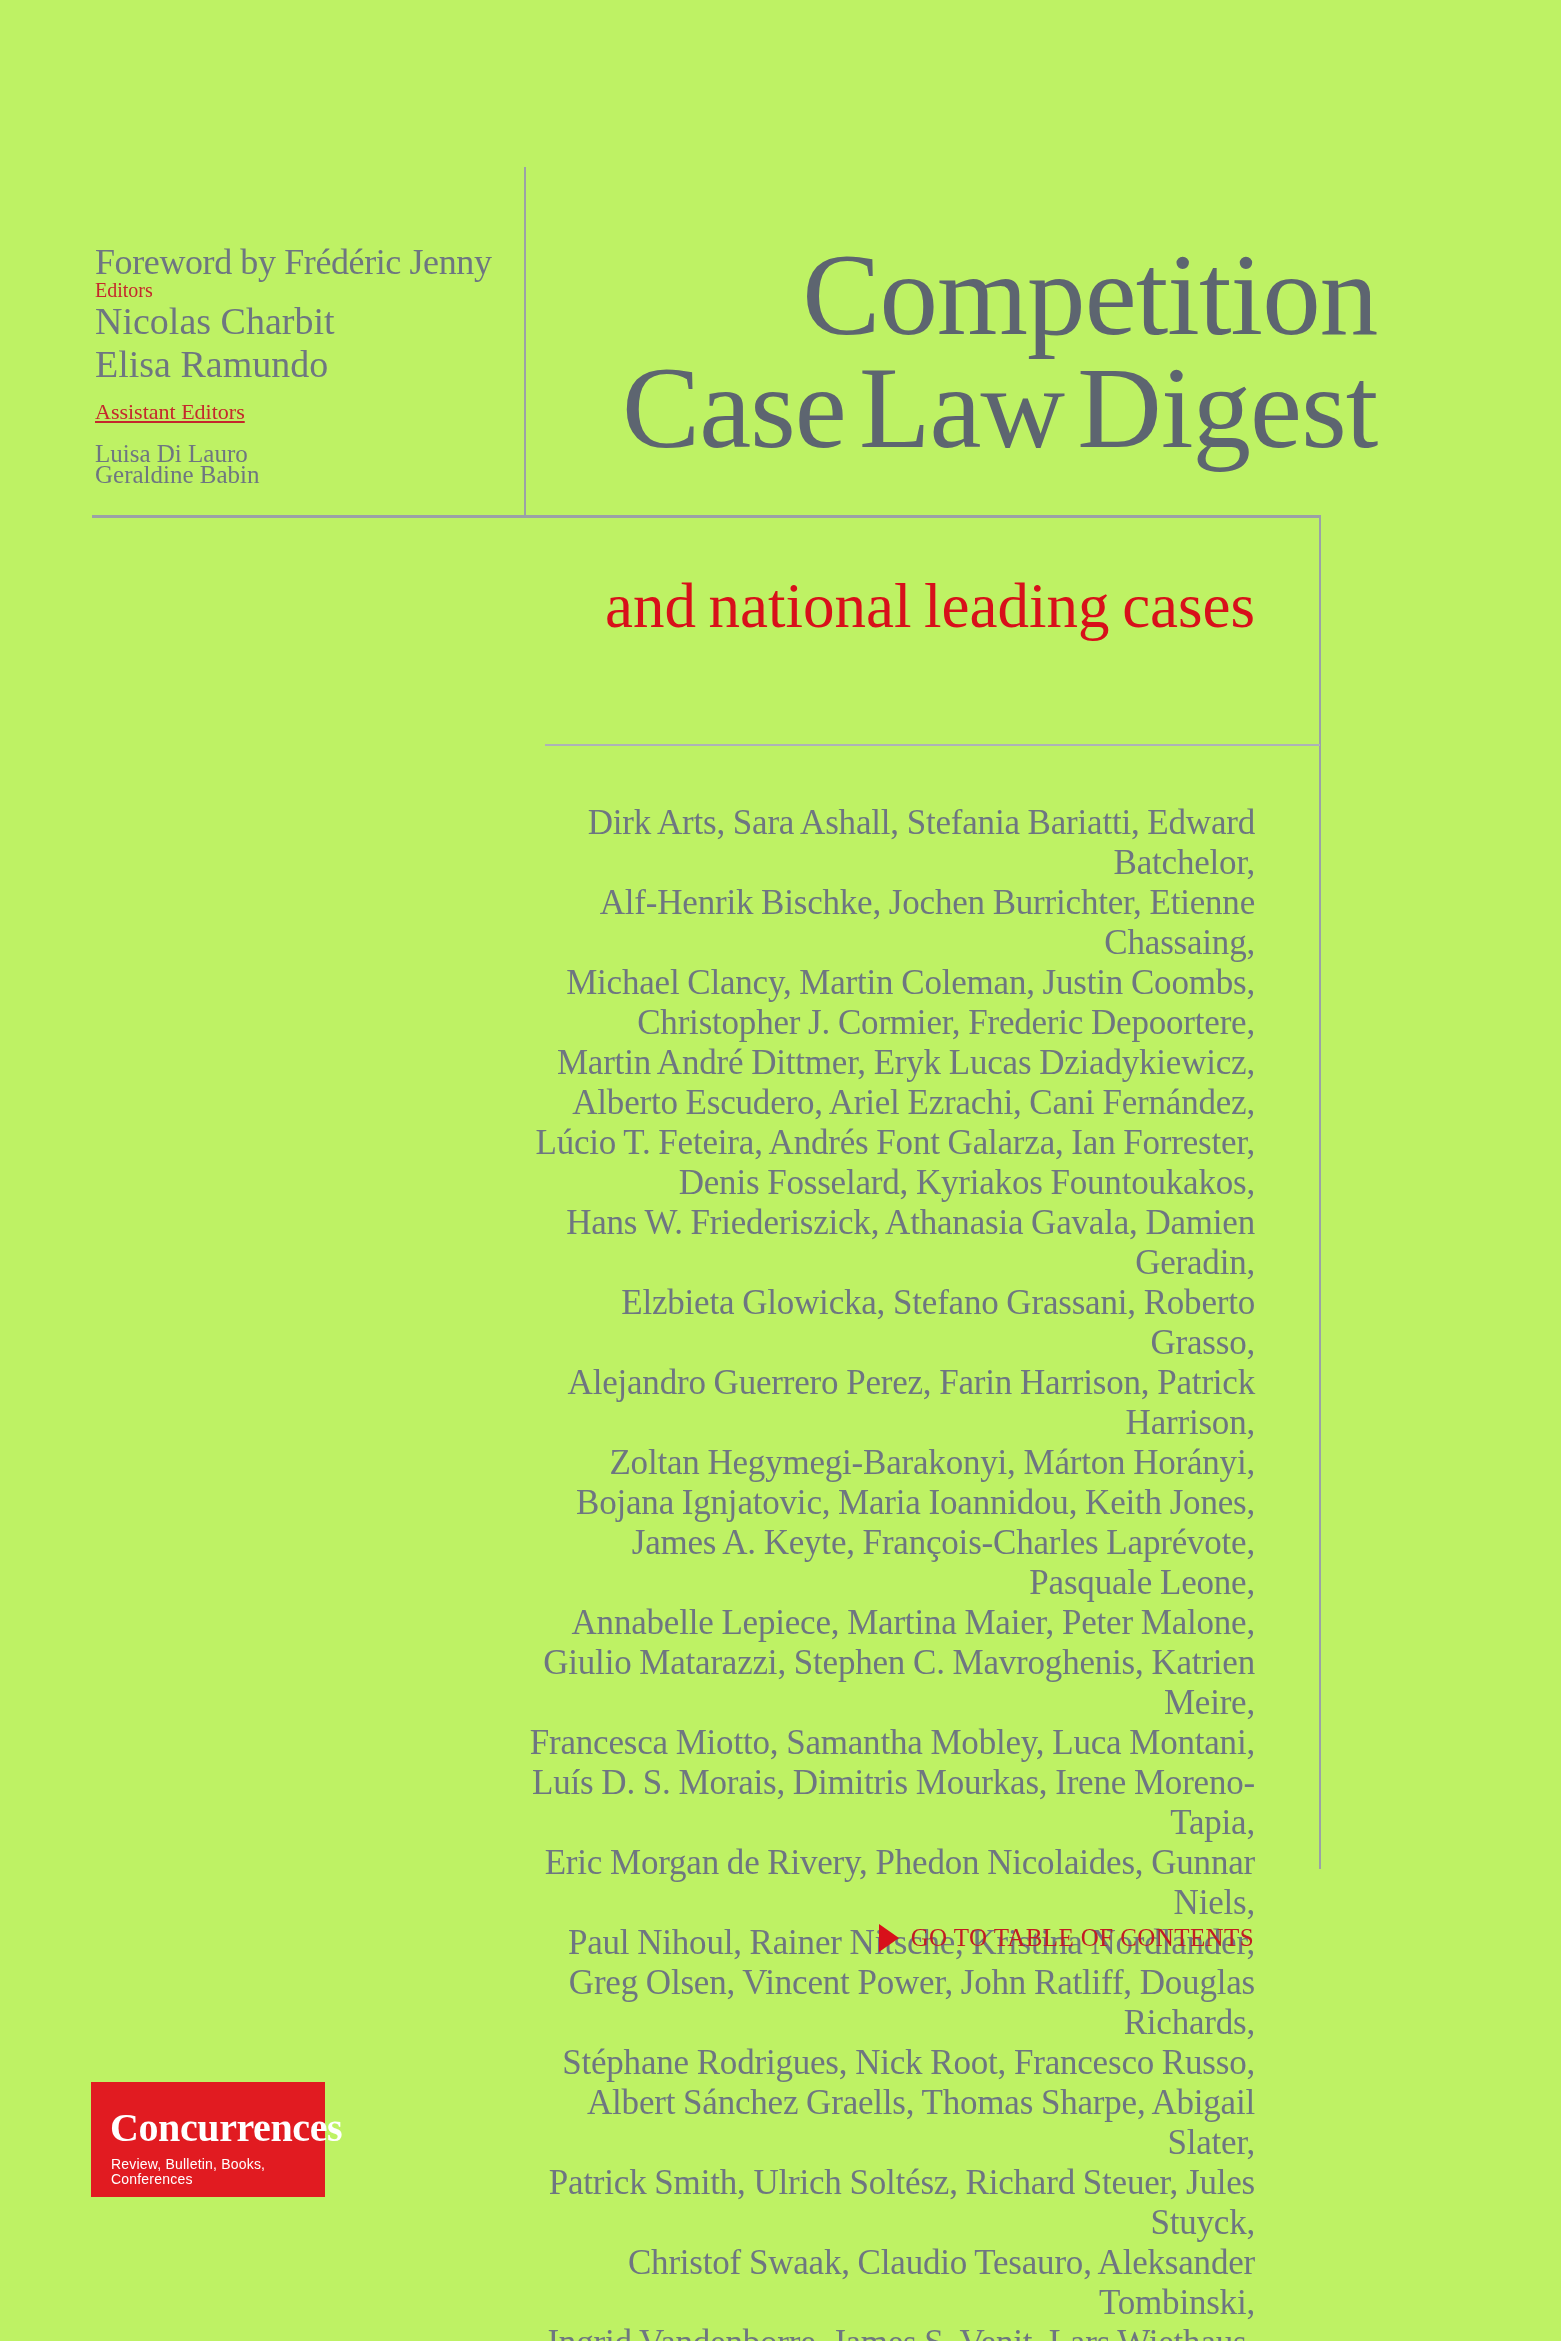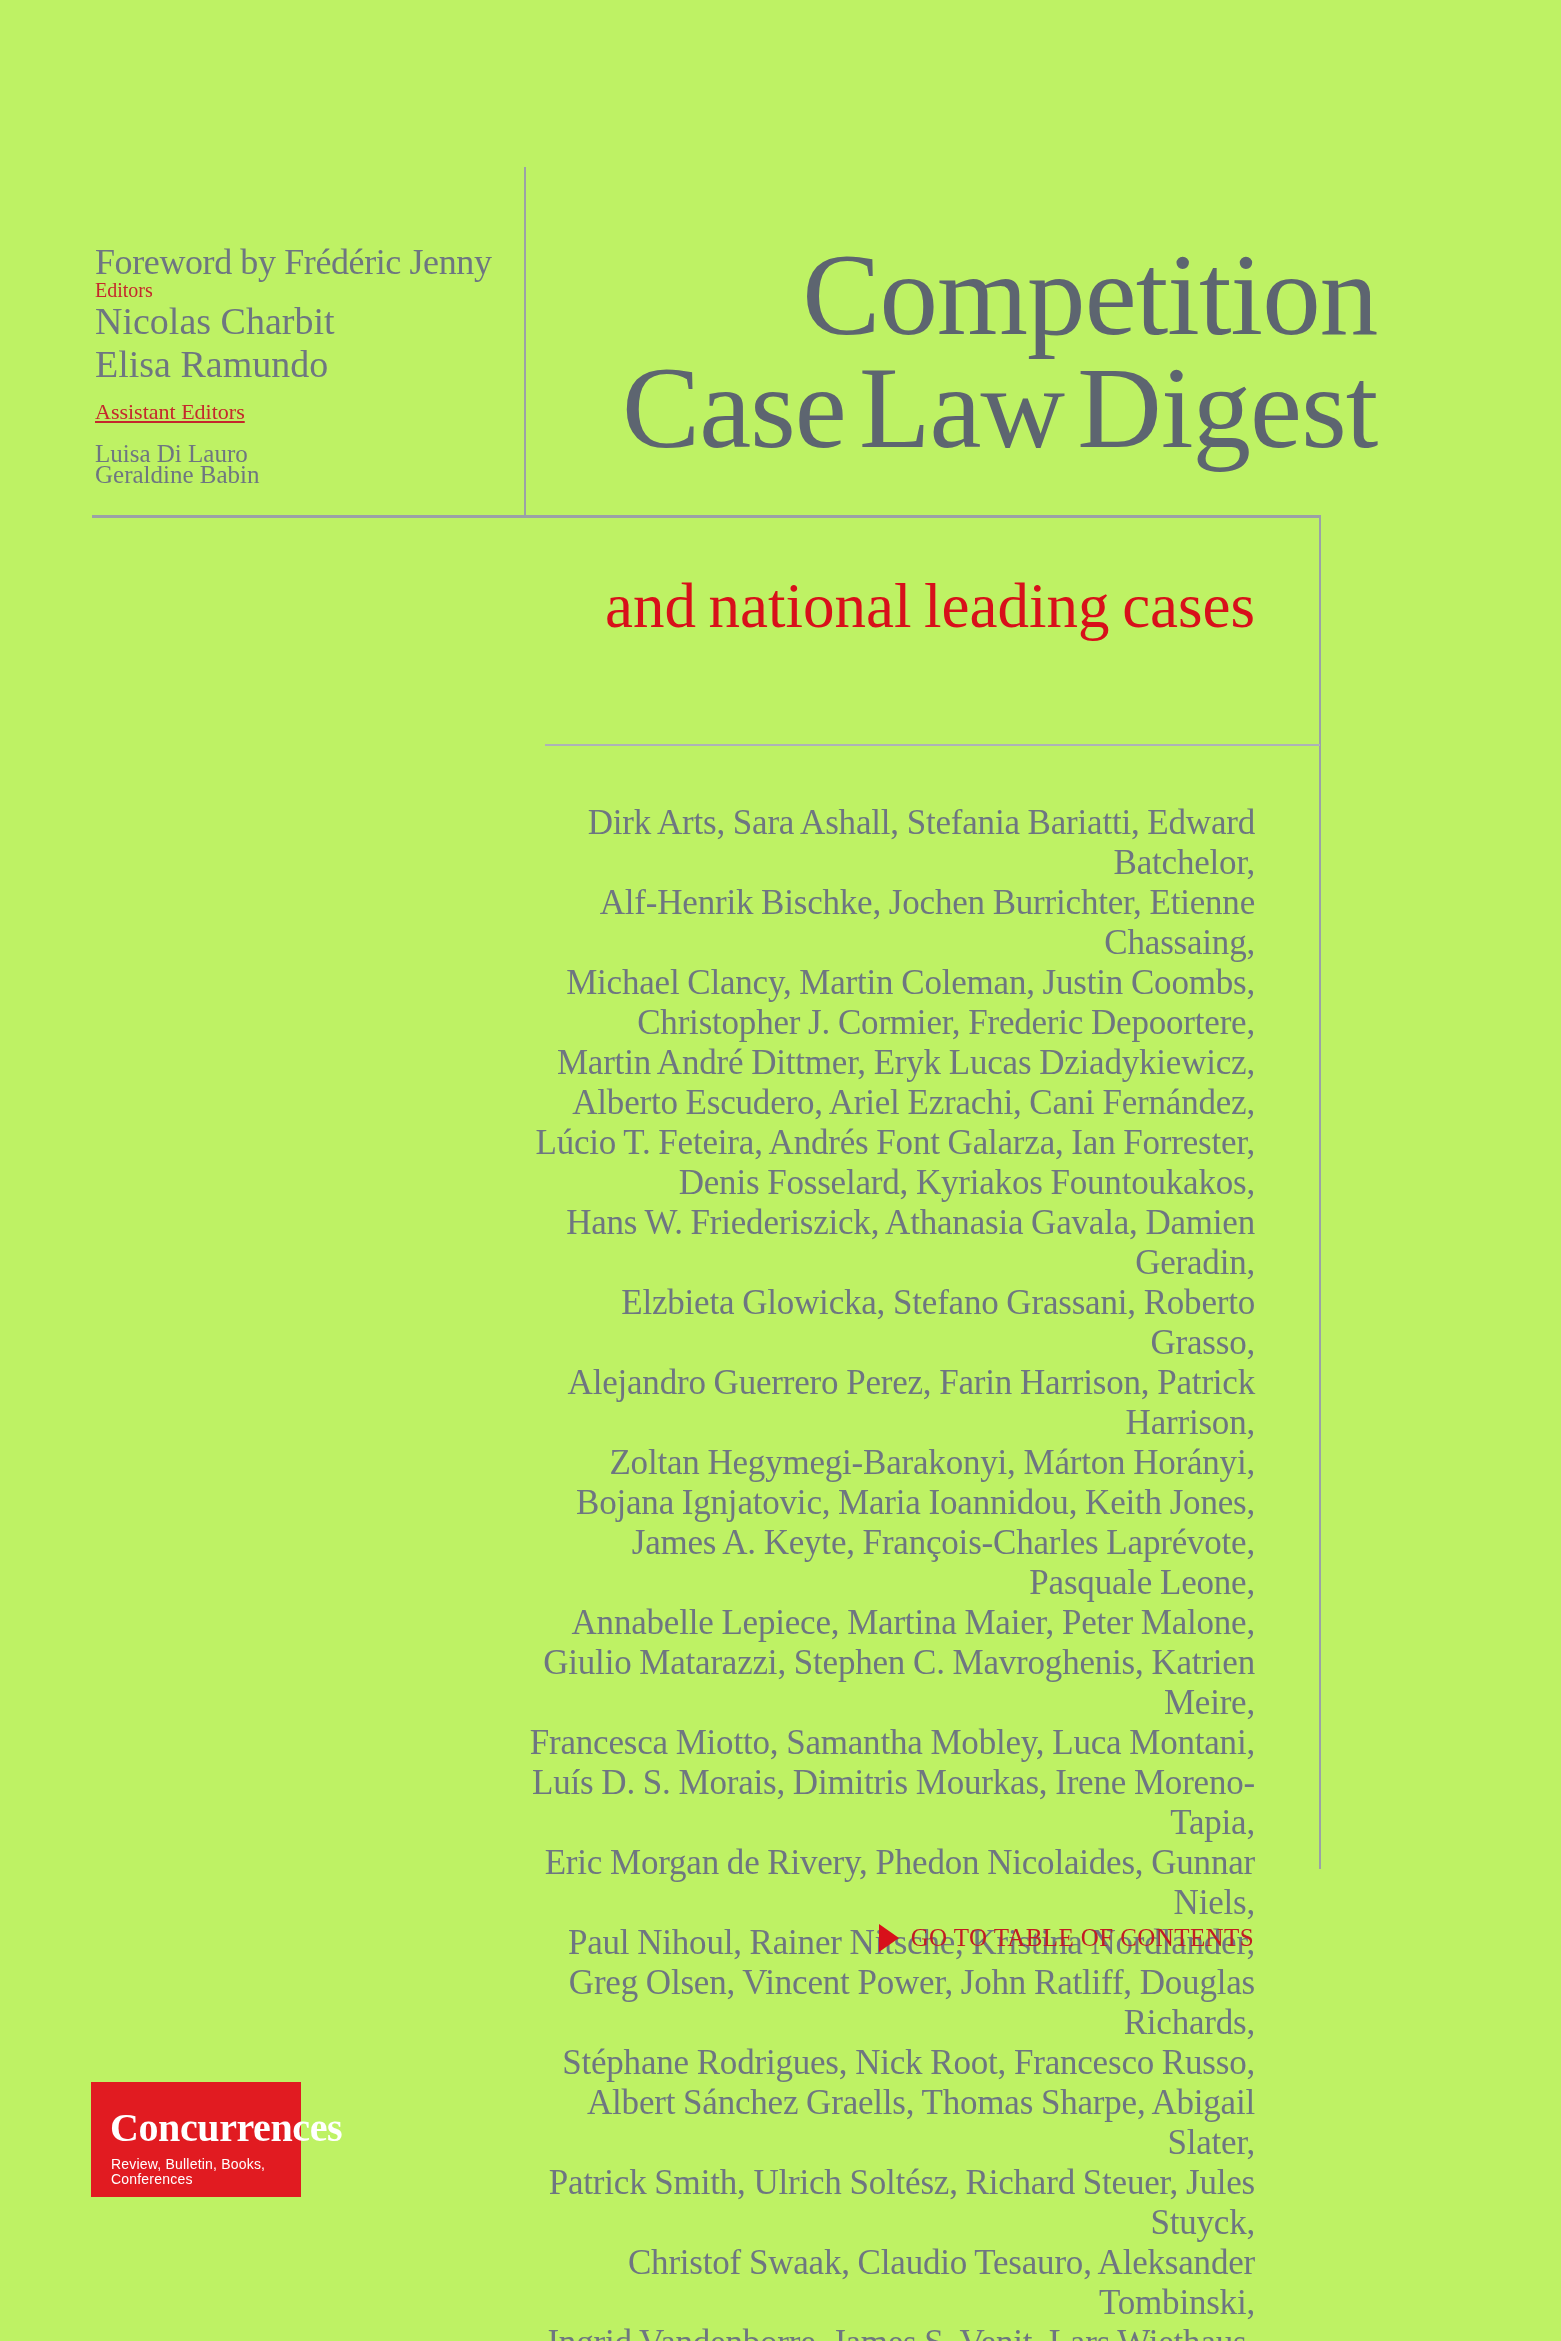--- a/index.html
+++ b/index.html
@@ -58,21 +58,21 @@
     text-decoration:none; cursor:pointer;
   }
   .tri {
     width:0; height:0; display:inline-block;
     border-left:20px solid var(--accent-red, #e0111b);
     border-top:14.7px solid transparent;
     border-bottom:14.7px solid transparent;
   }
 
   .logo {
-    position:absolute; left:91px; top:2082px; width:210px; height:115px;
+    position:absolute; left:91px; top:2082px; width:234px; height:115px;
     background:var(--logo-red, #e11b21); color:#ffffff;
   }
   .logo-name {
     font-family:"Liberation Serif", serif; font-weight:bold;
     font-size:40px; line-height:40px; margin:26px 0 0 19px; letter-spacing:-0.4px;
   }
   .logo-tagline {
     font-family:Liberation Sans, sans-serif;
     font-size:14px; line-height:15.6px; margin:8.7px 0 0 20px; letter-spacing:0.2px;
   }

